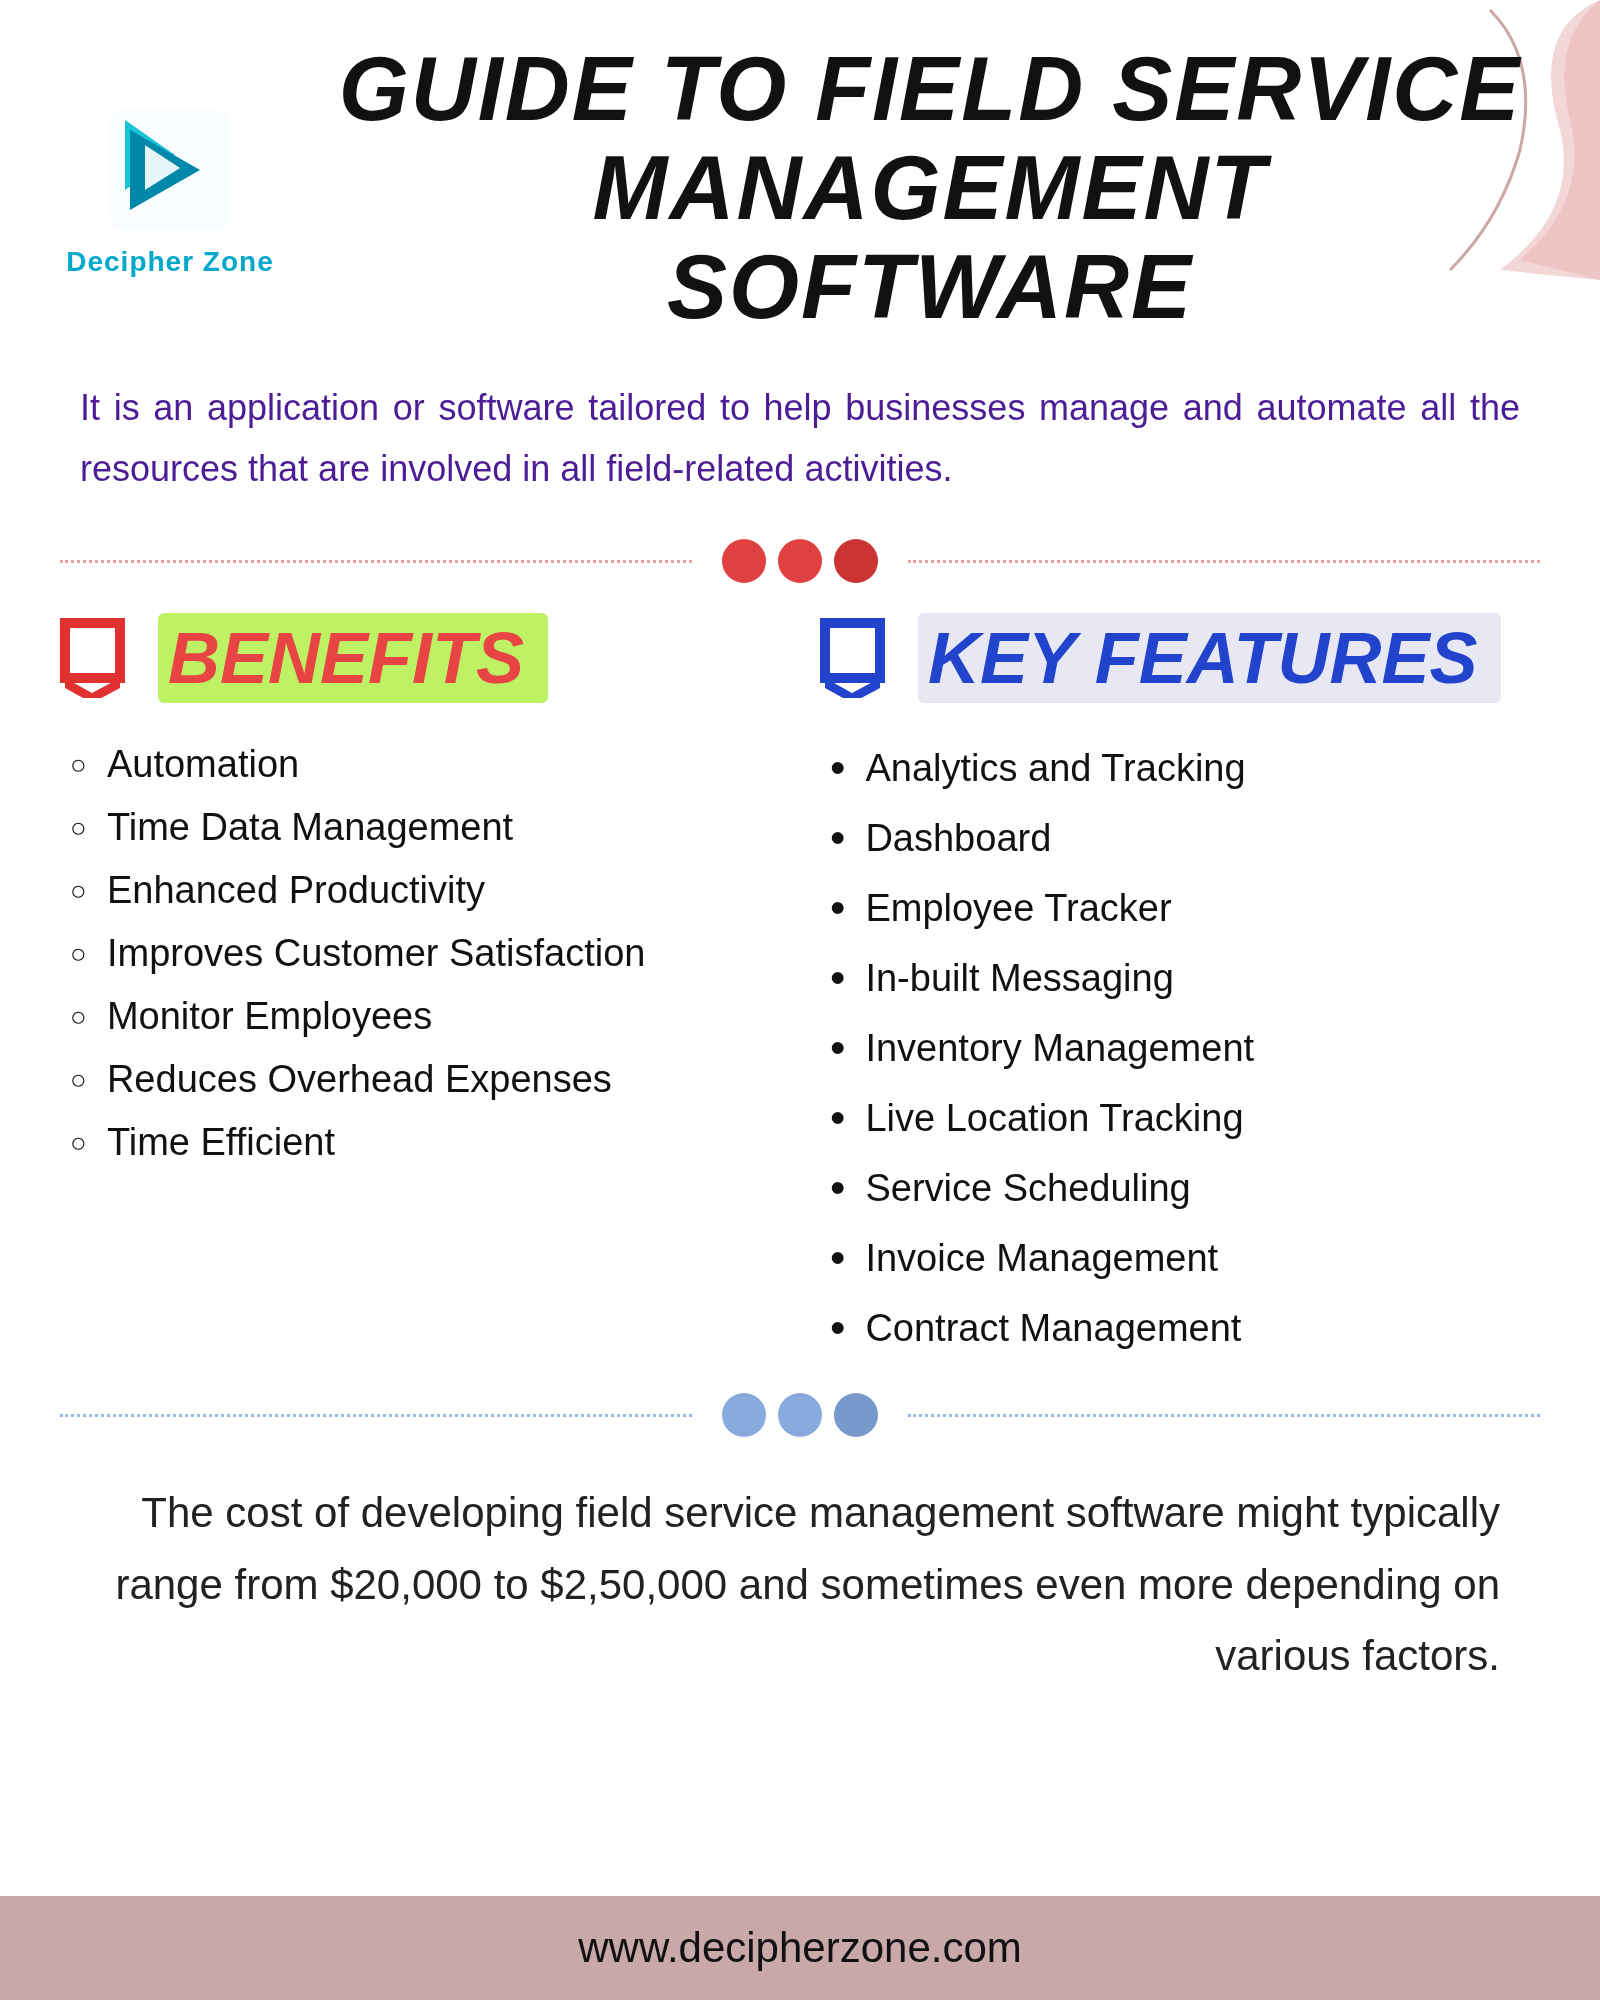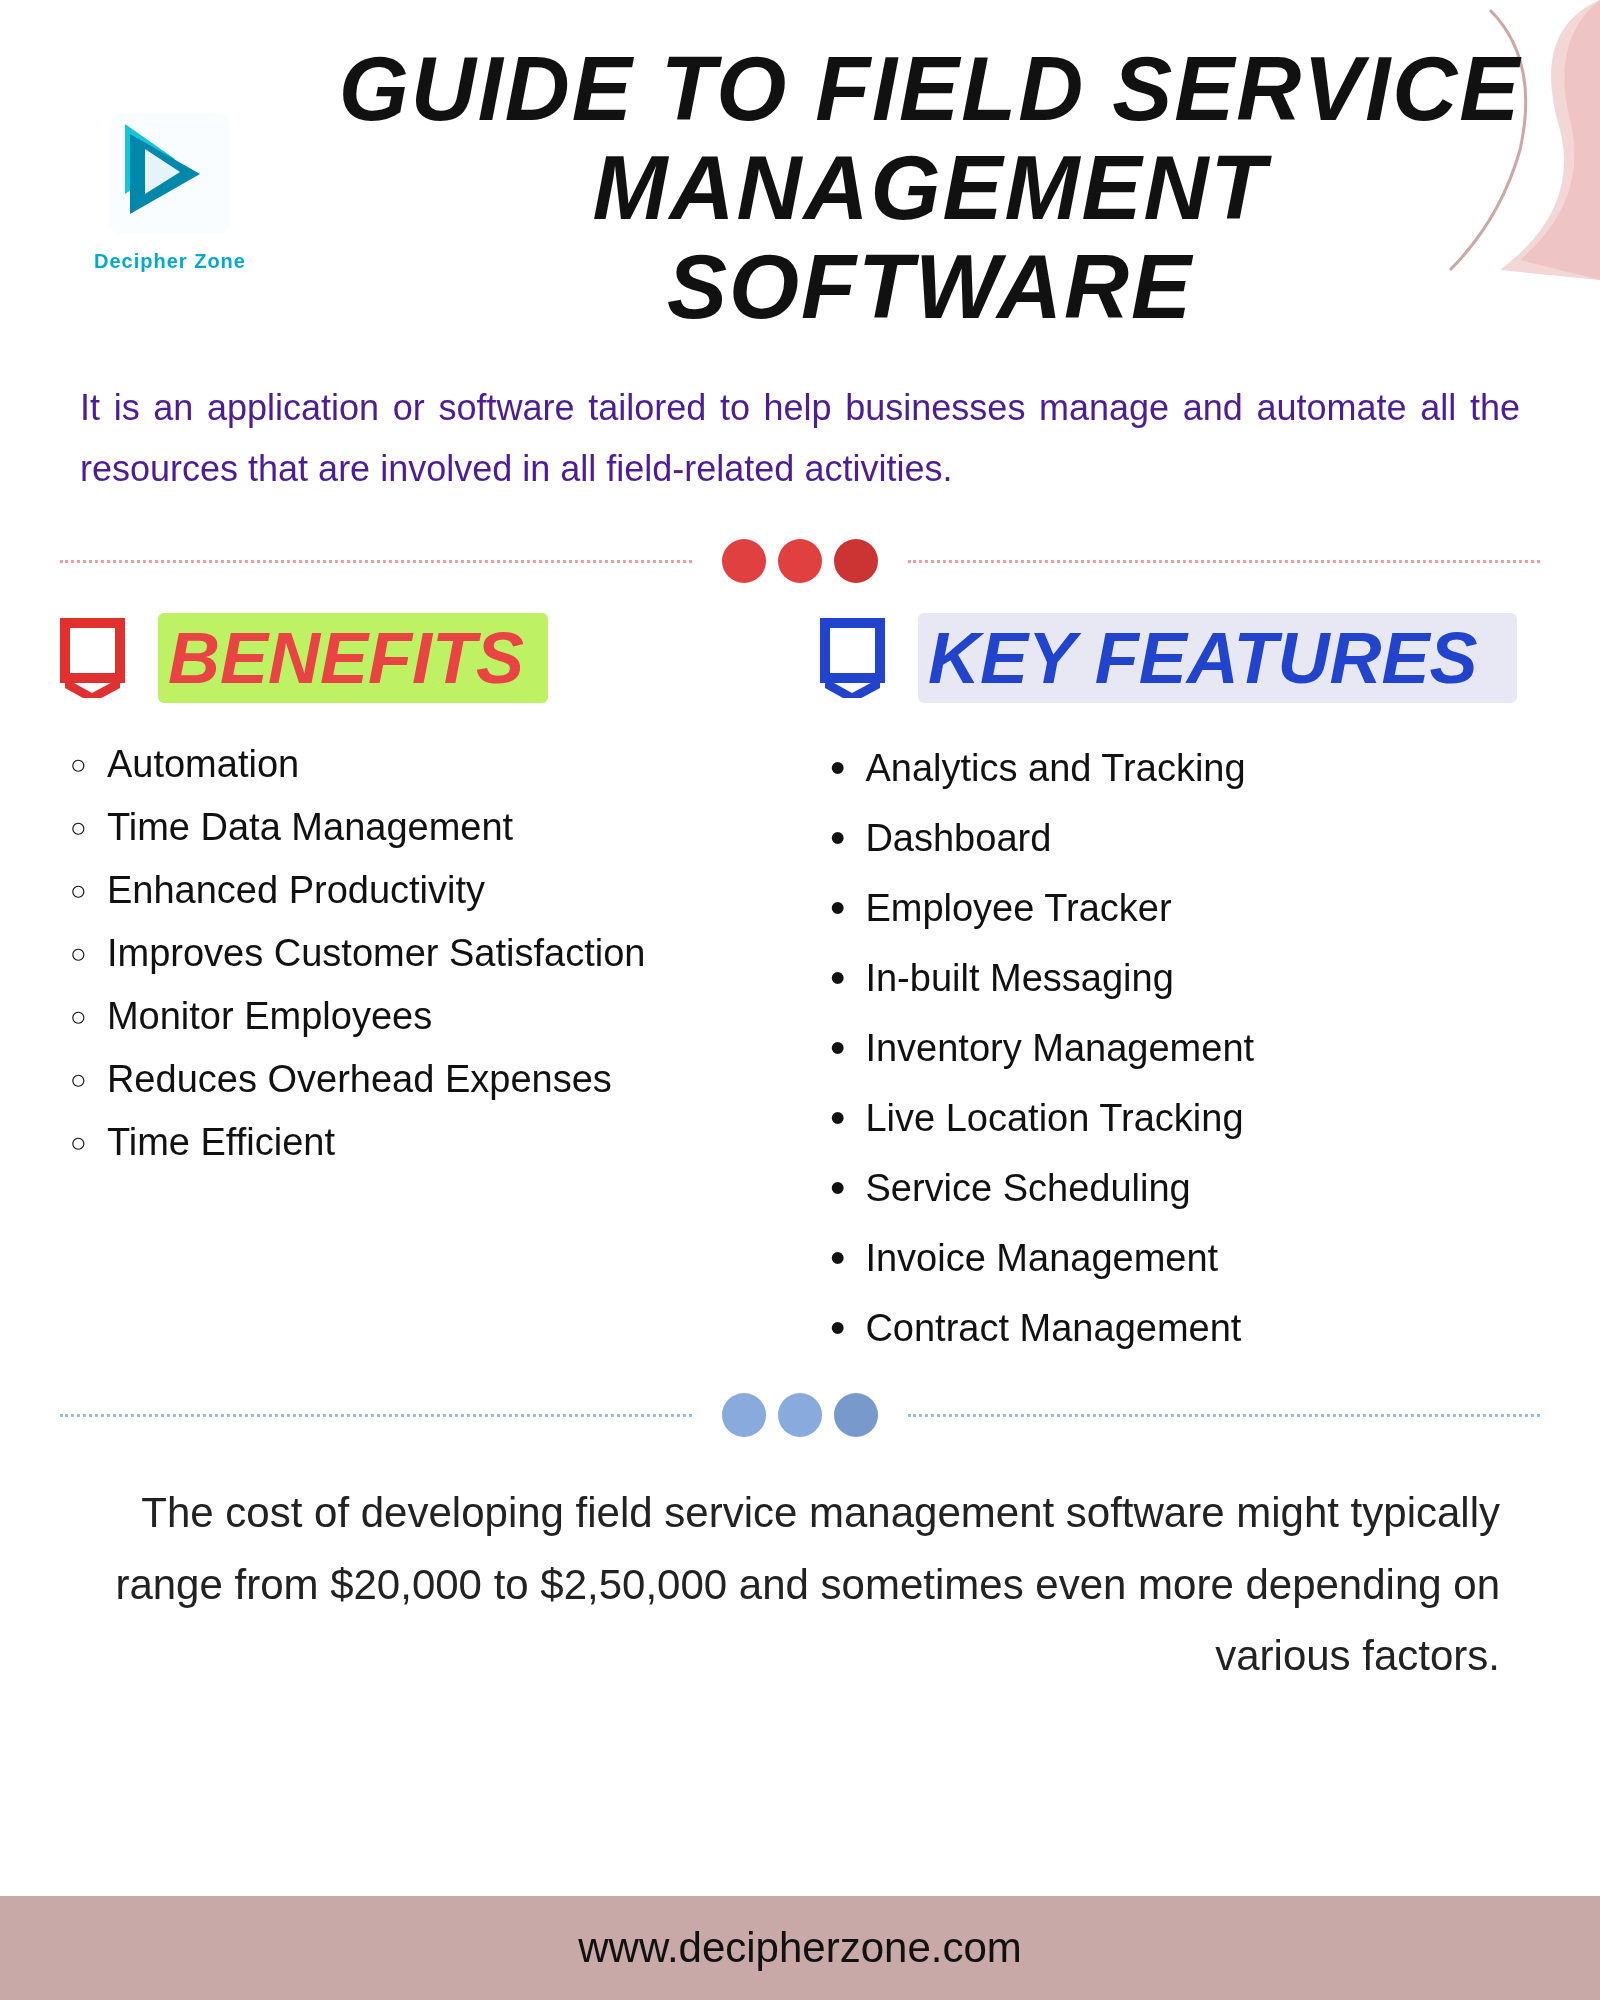--- a/index.html
+++ b/index.html
@@ -29,21 +29,21 @@
       align-items: center;
       min-width: 220px;
     }
 
     .logo-icon {
       width: 140px;
       height: 140px;
     }
 
     .logo-name {
-      font-size: 20px;
+      font-size: 28px;
       font-weight: bold;
       color: #00a9cc;
       margin-top: 6px;
       letter-spacing: 1px;
     }
 
     .title-area {
       flex: 1;
       text-align: center;
     }
@@ -139,21 +139,21 @@
       border-radius: 6px;
     }
 
     .section-title-features {
       font-size: 72px;
       font-weight: 900;
       color: #2244cc;
       text-transform: uppercase;
       font-style: italic;
       background: #e8e8f5;
-      padding: 4px 40px 4px 10px;
+      padding: 4px 24px 4px 10px;
       border-radius: 6px;
     }
 
     
     .list-items {
       list-style: none;
       padding: 0 10px;
     }
 
     .list-item-benefits {

